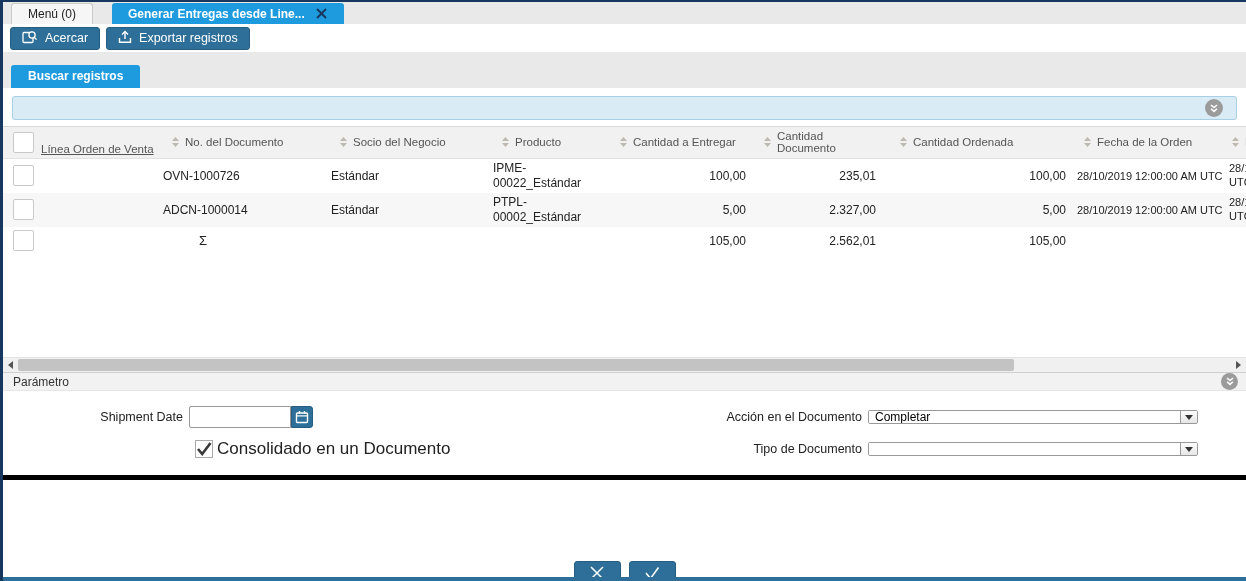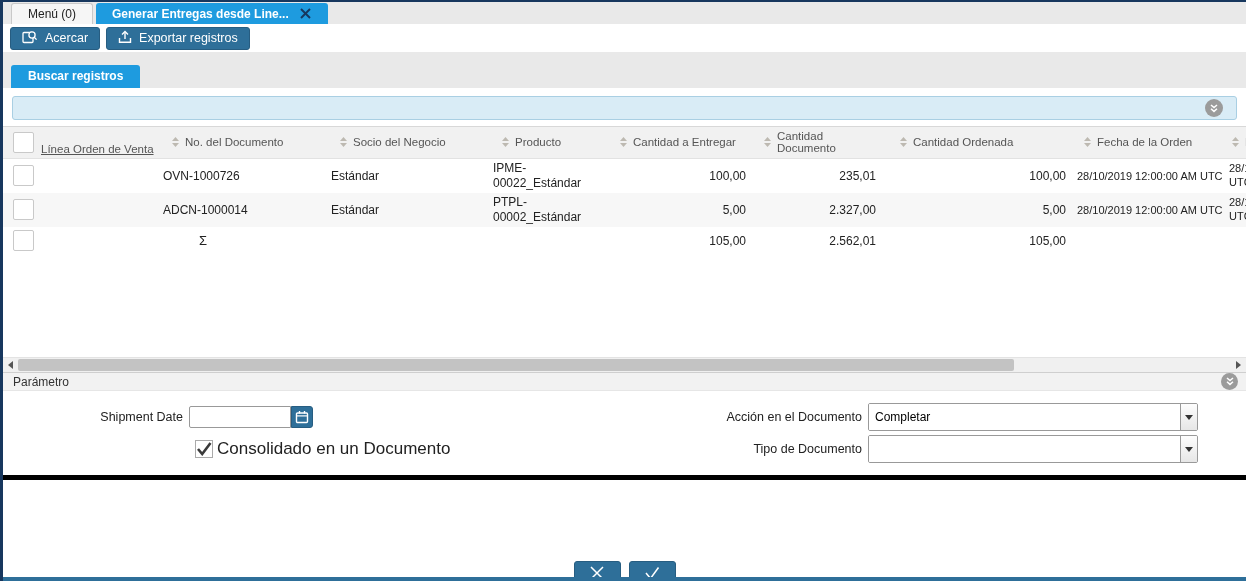--- a/index.html
+++ b/index.html
@@ -8,21 +8,21 @@
     font-family:"Liberation Sans", sans-serif;
     background:#fff;
     border-left:3px solid #17375e;
     border-top:2px solid #17375e;
     position:relative;
     overflow:hidden;
     font-size:12px;
     color:#222;
   }
   
-  .tabbar { height:22px; background:#e9e9e9; display:flex; align-items:flex-end; padding-left:8px; gap:3px; }
+  .tabbar { height:22px; background:#e9e9e9; display:flex; align-items:flex-end; padding-left:8px; gap:19px; }
   .tab { height:21px; line-height:20px; padding:0 16px; font-size:12px; border-radius:3px 3px 0 0; cursor:default; }
   .tab.inactive { background:#f6f6f6; border:1px solid #c9c9c9; border-bottom:none; color:#222; }
   .tab.active { background:#1e9bdf; color:#fff; font-weight:bold; display:flex; align-items:center; gap:10px; }
   .tab-close { display:inline-flex; align-items:center; }
   
   .toolbar { height:28px; background:#fff; display:flex; align-items:center; gap:6px; padding-left:7px; }
   .tbtn { height:23px; background:#2e6f99; border:1px solid #275d81; border-radius:3px; color:#fff;
           font-size:12.5px; display:inline-flex; align-items:center; gap:7px; padding:0 11px; cursor:pointer;
           font-family:"Liberation Sans",sans-serif; }
   
@@ -68,21 +68,21 @@
   .prow { display:flex; align-items:center; height:26px; }
   .prow + .prow { margin-top:6px; }
   .lcol { width:178px; text-align:right; padding-right:6px; font-size:12.5px; color:#222; }
   .fcol { width:310px; display:flex; align-items:center; }
   .rlabel { flex:1; text-align:right; padding-right:6px; font-size:12.5px; color:#222; }
   .rfield { width:330px; margin-right:48px; }
   .txt { height:22px; border:1px solid #999; border-radius:2px 0 0 2px; width:102px; padding:0 5px;
          font-family:"Liberation Sans",sans-serif; font-size:12px; outline:none; }
   .cal-btn { width:22px; height:22px; background:#2e6f99; border:1px solid #275d81; border-radius:0 3px 3px 0;
              display:inline-flex; align-items:center; justify-content:center; cursor:pointer; }
-  .combo { display:flex; height:28px; border:1px solid #999; border-radius:2px; background:#fff; overflow:hidden; }
+  .combo { display:flex; height:14px; border:1px solid #999; border-radius:2px; background:#fff; overflow:hidden; }
   .combo input { flex:1; border:none; outline:none; padding:0 6px; font-family:"Liberation Sans",sans-serif; font-size:12px; }
   .combo-btn { width:17px; background:linear-gradient(#fdfdfd,#e6e6e6); border-left:1px solid #999;
                display:flex; align-items:center; justify-content:center; cursor:pointer; }
   .combo-arrow { width:0; height:0; border-left:4px solid transparent; border-right:4px solid transparent; border-top:5px solid #333; }
   .pcheck { width:18px; height:18px; border:1px solid #aaa; background:#fff; display:inline-flex; align-items:center;
             justify-content:center; cursor:pointer; }
   .pcheck-label { margin-left:4px; font-size:17px; }
   
   .footer { margin-top:81px; display:flex; justify-content:center; gap:8px; }
   .fbtn { width:47px; height:24px; background:#2e6f99; border:1px solid #275d81; border-radius:3px;

